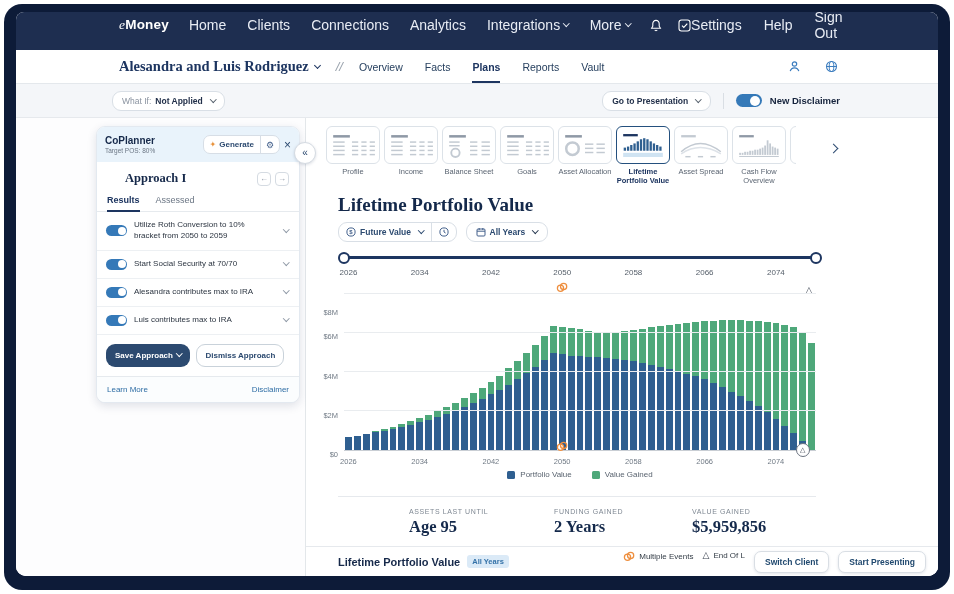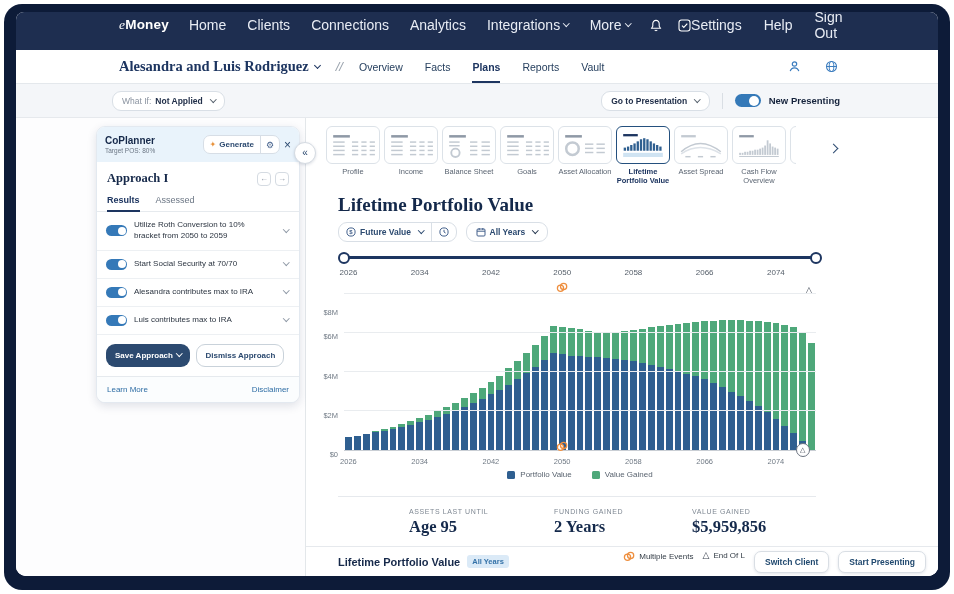--- a/index.html
+++ b/index.html
@@ -72,21 +72,21 @@
   .cp-titles { flex: 1; min-width: 0; }
   .cp-title { font-size: 10px; font-weight: 700; color: #16294a; }
   .cp-sub { font-size: 6.5px; color: #6b7684; margin-top: 1px; }
   .gen-group { display: flex; border: 1px solid #d7dee6; border-radius: 7px; background: #fff; overflow: hidden; }
   .gen-btn { border: none; background: none; padding: 4px 6px; font-size: 8px; font-weight: 700; color: #2c4a70;
              display: inline-flex; align-items: center; gap: 3px; cursor: pointer; font-family: inherit; }
   .spark { color: #e8923c; font-size: 8px; }
   .gear-btn { border: none; border-left: 1px solid #d7dee6; background: none; padding: 2px 5px;
               font-size: 9px; color: #44618c; cursor: pointer; }
   .close-btn { border: none; background: none; color: #2c4a70; font-size: 12px; margin-left: 4px; cursor: pointer; line-height: 1; }
-  .cp-approach { padding: 9px 10px 5px; display: flex; justify-content: space-between; align-items: center; }
+  .cp-approach { padding: 9px 10px 5px; display: flex; justify-content: space-between; align-items: center; margin-left: 18px; }
   .cp-approach b { font-family: "Liberation Serif", serif; font-size: 12.5px; color: #16294a; }
   .mini-nav { display: flex; gap: 4px; }
   .mini-btn { width: 14px; height: 14px; border: 1px solid #d5dbe2; border-radius: 4px; background: #fff;
               color: #8f99a6; font-size: 8px; line-height: 1; cursor: pointer; padding: 0; }
   .cp-tabs { display: flex; gap: 16px; padding: 0 10px; border-bottom: 1px solid #e6eaee; }
   .cp-tab { font-size: 9px; padding: 4px 0 5px; color: #6b7684; border: none; background: none; cursor: pointer;
             border-bottom: 2px solid transparent; margin-bottom: -1px; font-family: inherit; }
   .cp-tab.active { color: #1d3560; font-weight: 700; border-bottom-color: #1d3560; }
   .cp-row { display: flex; align-items: center; gap: 7px; padding: 8px 9px; border-bottom: 1px solid #edf0f3; cursor: pointer; }
   .cp-label { flex: 1; font-size: 8px; color: #2b3440; line-height: 1.35; }
@@ -262,21 +262,21 @@
         </button>
         <div class="toolbar-right">
           <button class="pill">
             <b>Go to Presentation</b>
             <span class="chev" style="color:#55606c"></span>
           </button>
           <span class="vdiv"></span>
           <span class="switch on">
               <span class="knob"></span>
             </span>
-          <span class="switch-label">New Presenting</span>
+          <span class="switch-label">New Disclaimer</span>
         </div>
       </div>
 
       <div class="content">
 
         <aside class="leftpane">
           <div class="card">
             <div class="cp-head">
               <div class="cp-titles">
                 <div class="cp-title">CoPlanner</div>

